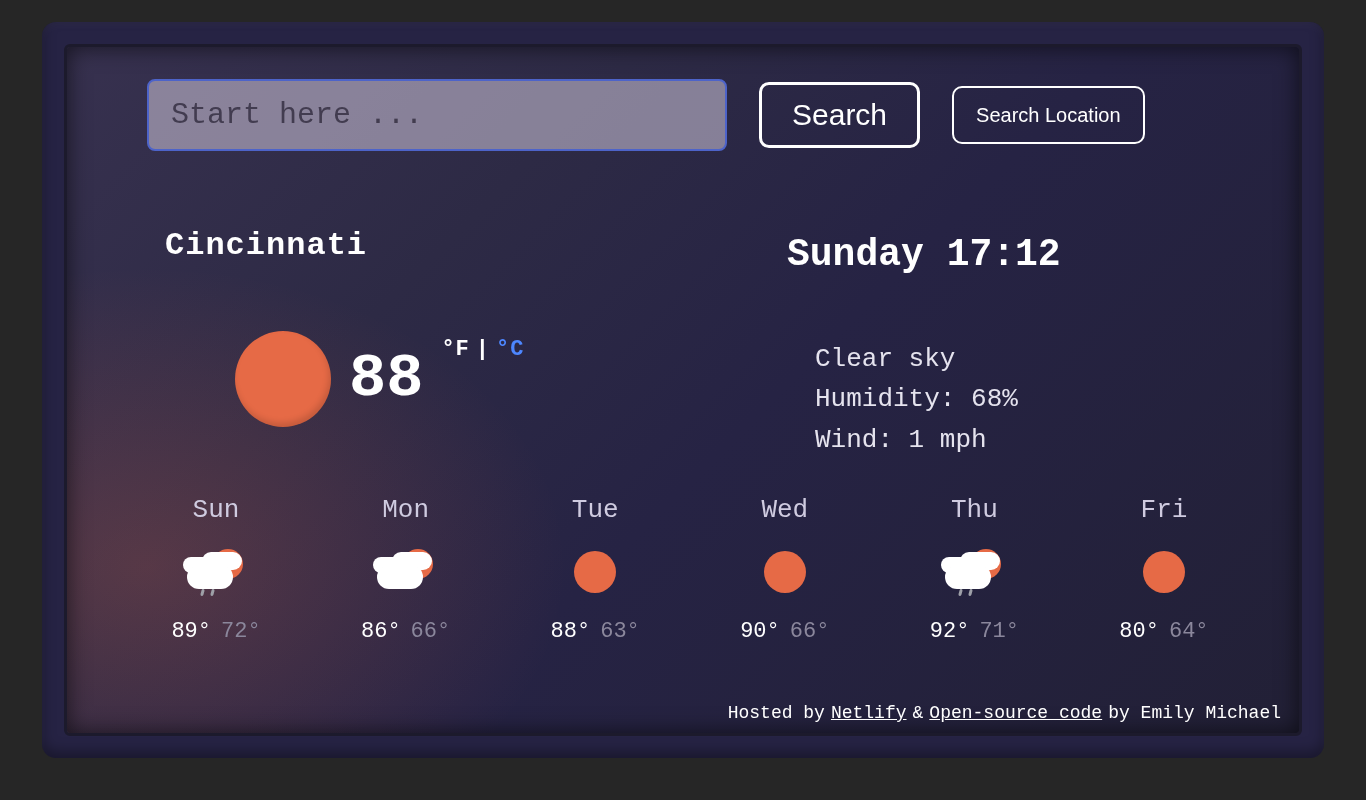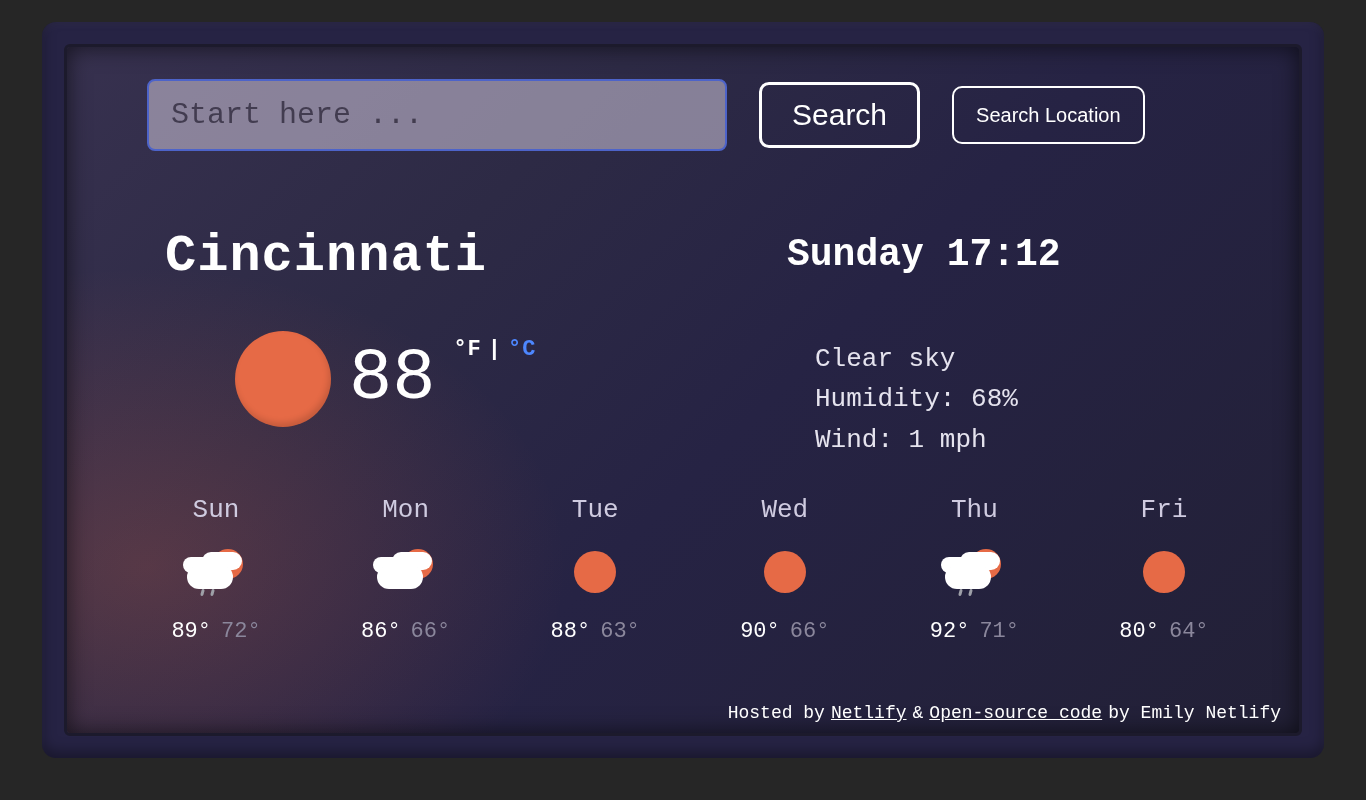--- a/index.html
+++ b/index.html
@@ -77,21 +77,21 @@
     border-width: 2px;
     height: 58px;
     padding: 0 22px;
   }
 
   
   .city {
     position: absolute;
     left: 98px;
     top: 180px;
-    font-size: 52px;
+    font-size: 32px;
     font-weight: 700;
     letter-spacing: 1px;
   }
   .daytime {
     position: absolute;
     left: 720px;
     top: 186px;
     font-size: 38px;
     font-weight: 600;
   }
@@ -106,22 +106,22 @@
     gap: 18px;
   }
   .sun-big {
     width: 96px;
     height: 96px;
     border-radius: 50%;
     background: #e66a46;
     box-shadow: inset -2px -4px 6px rgba(0,0,0,0.15);
   }
   .temp-now {
-    font-size: 72px;
-    font-weight: 400;
+    font-size: 62px;
+    font-weight: 700;
     line-height: 0.9;
     color: #ffffff;
   }
   .units {
     align-self: flex-start;
     margin-top: 6px;
     font-size: 22px;
     font-weight: 700;
     display: flex;
     gap: 6px;
@@ -335,17 +335,17 @@
           <span class="lo">64°</span>
         </div>
       </div>
     </div>
 
     <div class="footer">
       <span>Hosted by</span>
       <span class="u">Netlify</span>
       <span>&amp;</span>
       <span class="u">Open-source code</span>
-      <span>by Emily Netlify</span>
+      <span>by Emily Michael</span>
     </div>
 
   </div>
 </div>
 
 </body></html>

